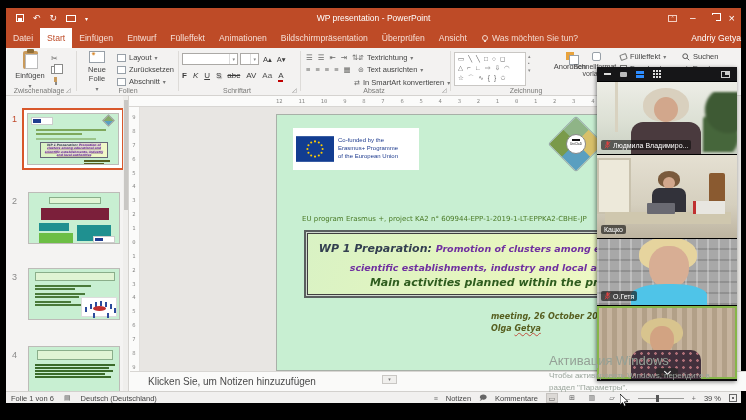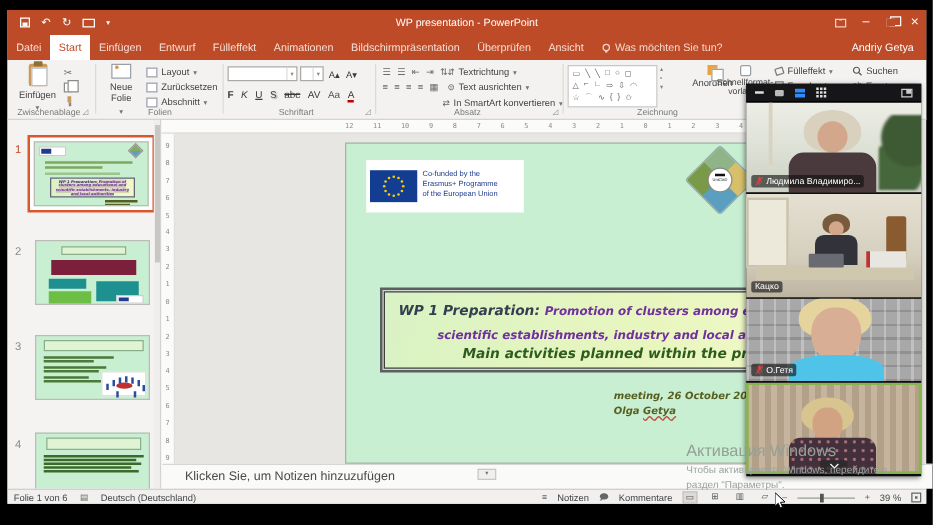--- a/index.html
+++ b/index.html
@@ -25,21 +25,21 @@
 .close-ic{font-size:11px;color:#fff;line-height:11px}
 
 .tabrow{position:absolute;left:0;top:20px;width:735px;height:20px;background:#BE4B27;display:flex;align-items:stretch}
 .tabs{display:flex;margin-left:0}
 .tab{color:#f6ded5;font-size:8.6px;line-height:20px;padding:0 7px;white-space:nowrap}
 .tab.active{background:#fff;color:#BE4B27}
 .tellme{display:flex;align-items:center;gap:4px;margin-left:8px;color:#f3d8cd;font-size:8.6px;white-space:nowrap}
 .bulb-ic{width:6px;height:6px;border:1px solid #f3d8cd;border-radius:50%;position:relative}
 .bulb-ic::after{content:"";position:absolute;left:1.5px;bottom:-2px;width:2px;height:2px;background:#f3d8cd}
 .tab-right{margin-left:auto;display:flex;align-items:center}
-.account{color:#fff;font-size:8.6px;margin-right:10px;white-space:nowrap}
+.account{color:#fff;font-size:8.6px;white-space:nowrap}
 .share{background:#CA603F;height:20px;display:flex;align-items:center;gap:4px;padding:0 9px;color:#fff;font-size:8.6px;white-space:nowrap}
 .person-ic{width:8px;height:9px;position:relative}
 .person-ic::before{content:"";position:absolute;top:0;left:2.5px;width:3px;height:3px;border:1px solid #fff;border-radius:50%}
 .person-ic::after{content:"";position:absolute;bottom:0;left:0.5px;width:7px;height:4px;border:1px solid #fff;border-radius:4px 4px 0 0}
 
 .ribbon{position:absolute;left:0;top:40px;width:735px;height:48px;background:#F3F2F1;border-bottom:1px solid #D5D3D0;font-size:7.5px;color:#444}
 .gsep{position:absolute;top:3px;width:1px;height:40px;background:#DDDBD8}
 .glabel{position:absolute;bottom:1px;font-size:7px;color:#7a7a78;text-align:center;white-space:nowrap}
 .launch{position:absolute;bottom:2px;font-size:6px;color:#8a8a88}
 .bigbtn{position:absolute;display:flex;flex-direction:column;align-items:center;gap:2px;text-align:center}
@@ -531,20 +531,21 @@
     </div>
     <div class="logo-diamond">
       <div class="ldq">
           <i class="q1"></i>
           <i class="q2"></i>
           <i class="q3"></i>
           <i class="q4"></i>
         </div>
       <div class="ldc"><span class="cap"></span><span>UniClaD</span></div>
     </div>
+    <div class="program-text">EU program Erasmus +, project KA2 n° 609944-EPP-1-2019-1-LT-EPPKA2-CBHE-JP</div>
     <div class="wp-box">
       <div class="wp-line sfont">
         <span class="wp-t">WP 1 Preparation: </span><span class="wp-s">Promotion of clusters among educational and scientific establishments, industry and local authorities</span>
       </div>
       <span class="wp-m sfont">Main activities planned within the project</span>
     </div>
     <div class="slide-footer sfont">
       <div>meeting,  26 October 2020</div>
       <div><span>Olga </span><span class="wavy">Getya</span></div>
     </div>

